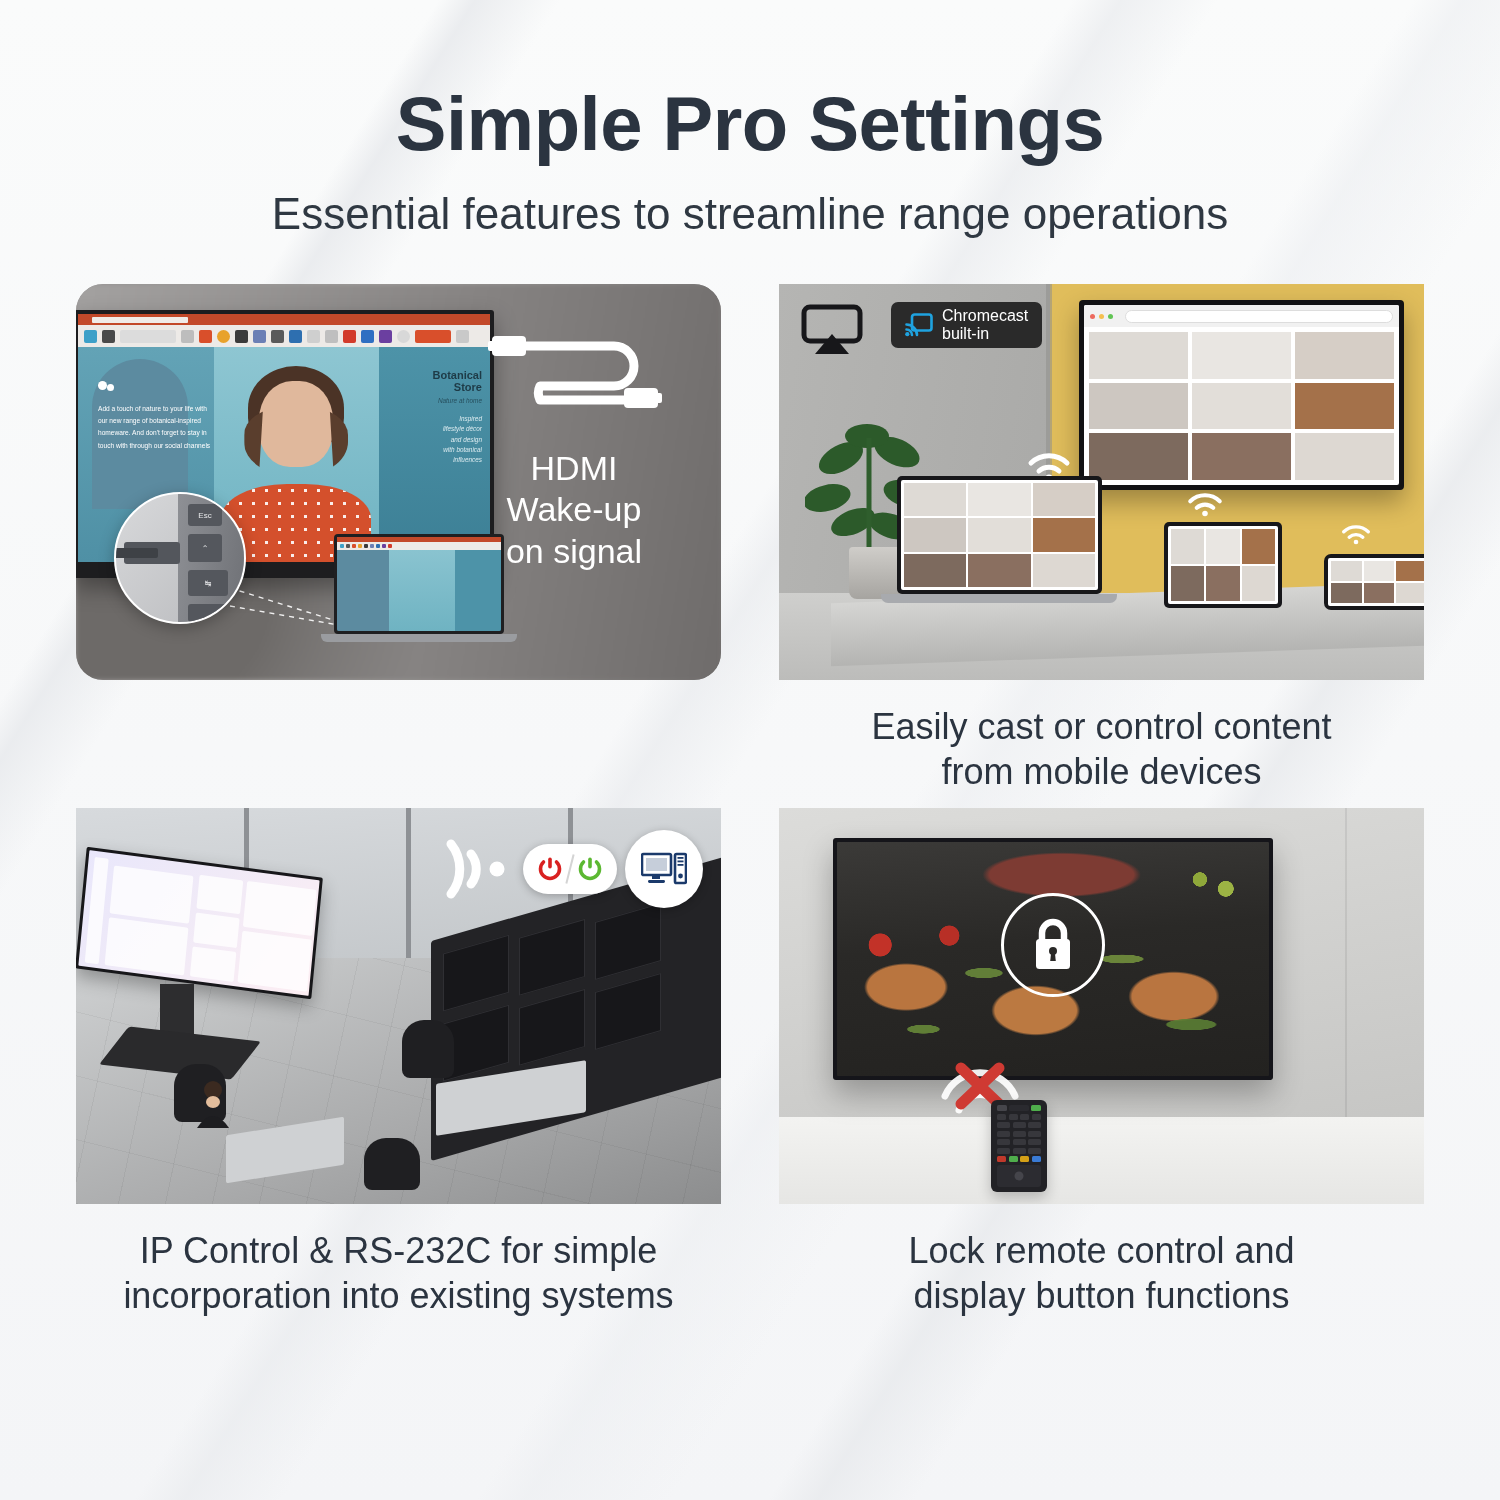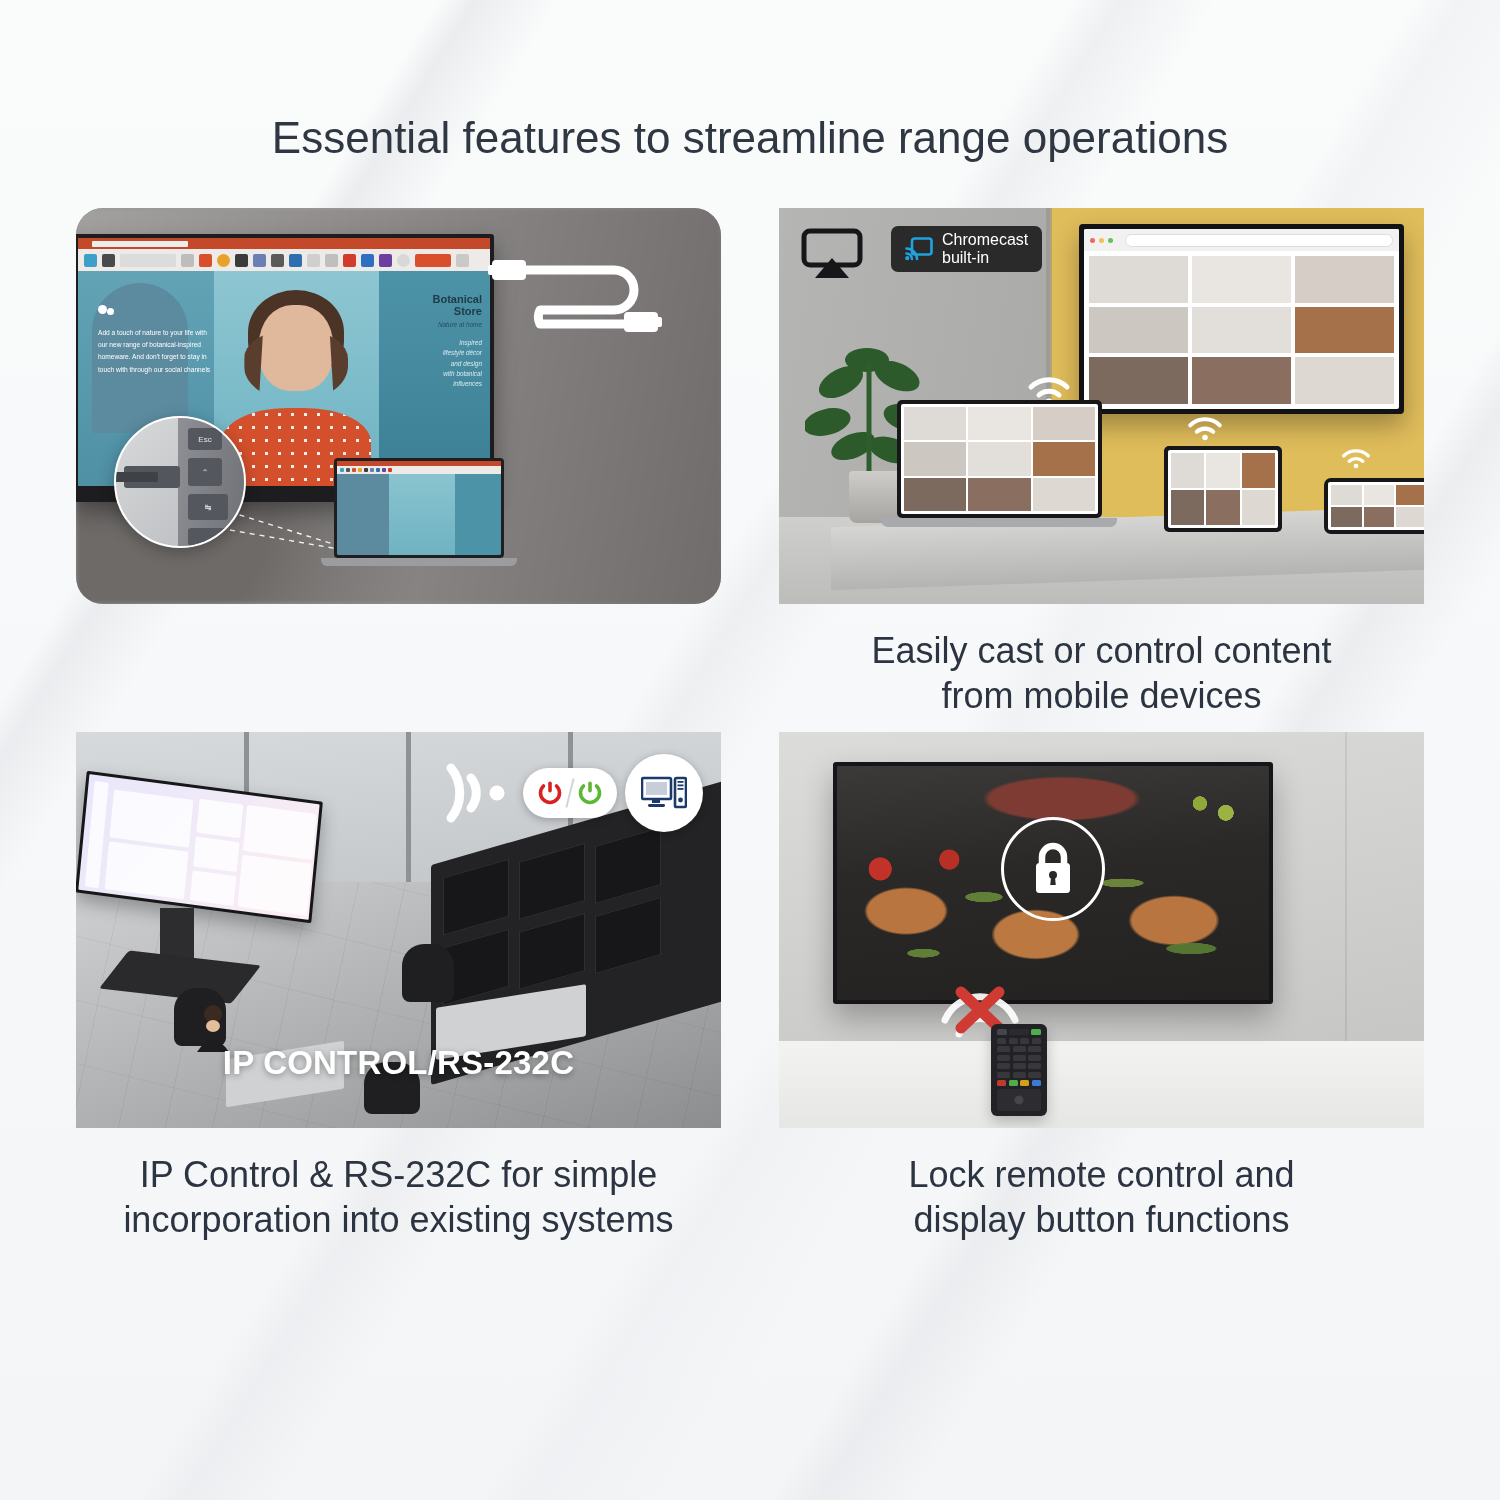--- a/index.html
+++ b/index.html
@@ -252,20 +252,21 @@
   .p4 .counter { position:absolute; left:0; bottom:0; width:100%; height:22%; background:linear-gradient(180deg,#f3f3f1,#e6e6e4); }
 </style>
 </head>
 <body>
 
 <div class="bg-sheen"></div>
 
 <div class="page">
 
   <div class="header">
+    <div class="title">Simple Pro Settings</div>
     <div class="subtitle">Essential features to streamline range operations</div>
   </div>
 
   <div class="grid">
 
     <div class="cell">
       <div class="thumb p1">
         <div class="room-blur"></div>
 
         <div class="tv">
@@ -355,20 +356,23 @@
         </div>
 
         <div class="hdmi-col">
           <svg width="176" height="92" viewBox="0 0 176 92">
             <path d="M36 20 H128 a20 20 0 0 1 0 40 H54 a16 16 0 0 0 0 14 H150" stroke="#ffffff" stroke-width="9" fill="none" stroke-linecap="round" stroke-linejoin="round"></path>
             <rect x="6" y="10" width="34" height="20" rx="4" fill="#ffffff"></rect>
             <rect x="2" y="15" width="8" height="10" rx="2" fill="#ffffff"></rect>
             <rect x="138" y="62" width="34" height="20" rx="4" fill="#ffffff"></rect>
             <rect x="168" y="67" width="8" height="10" rx="2" fill="#ffffff"></rect>
           </svg>
+          <div class="hdmi-label" style="white-space:pre-line">HDMI
+Wake-up
+on signal</div>
         </div>
       </div>
     </div>
 
     <div class="cell">
       <div class="thumb p2">
         <div class="wall-left"></div>
         <div class="wall-right"></div>
         <div class="wall-div"></div>
         <div class="floor"></div>
@@ -565,21 +569,20 @@
               <rect x="7" y="28" width="17" height="3" rx="1.4" fill="#1b3a6b"></rect>
               <rect x="34" y="2" width="11" height="29" rx="1.6" fill="none" stroke="#1b3a6b" stroke-width="2.6"></rect>
               <rect x="36.5" y="5" width="6" height="1.8" fill="#1b3a6b"></rect>
               <rect x="36.5" y="8.5" width="6" height="1.8" fill="#1b3a6b"></rect>
               <rect x="36.5" y="12" width="6" height="1.8" fill="#1b3a6b"></rect>
               <circle cx="39.5" cy="24" r="2.4" fill="#1b3a6b"></circle>
             </svg>
           </div>
         </div>
 
-        <div class="ipctl">IP CONTROL/RS-232C</div>
       </div>
       <div class="caption">IP Control &amp; RS-232C for simple
 incorporation into existing systems</div>
     </div>
 
     <div class="cell">
       <div class="thumb p4">
         <div class="w1"></div>
         <div class="wallseam"></div>
         <div class="counter"></div>

